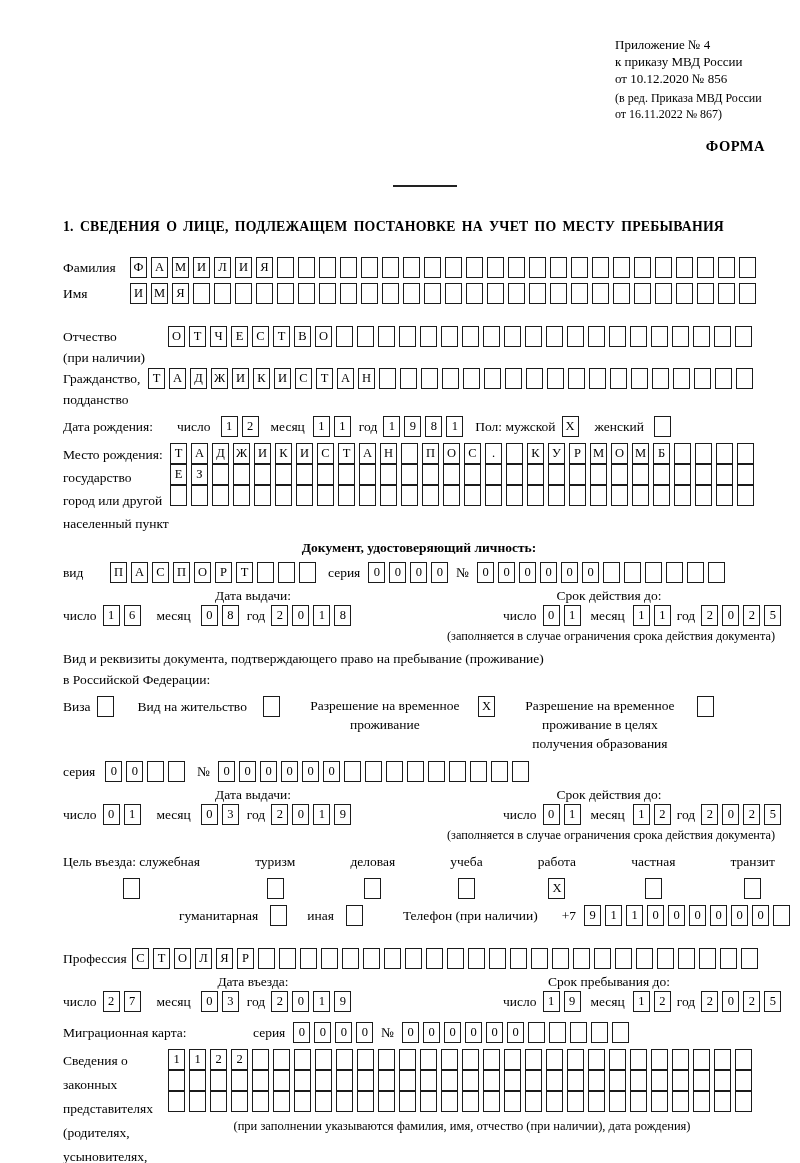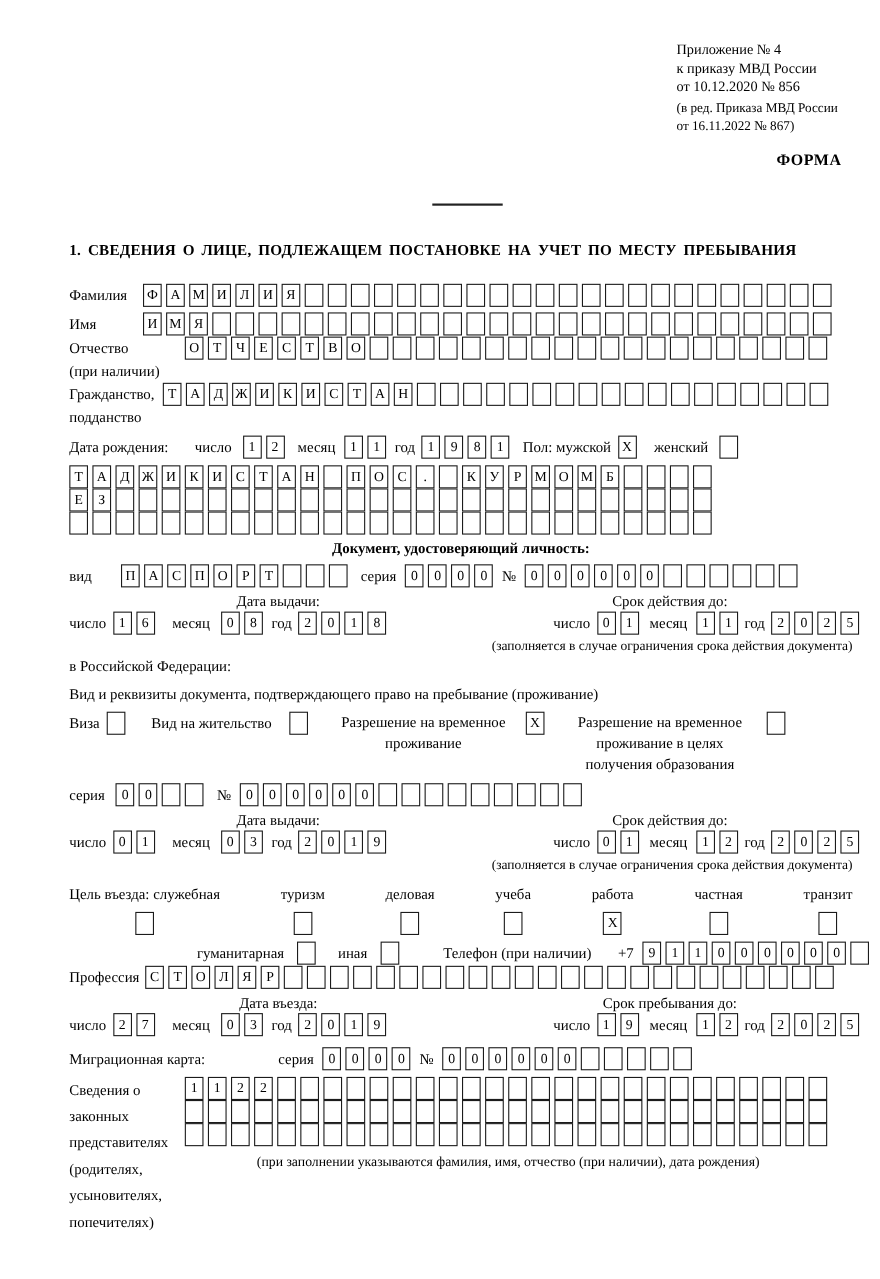--- a/index.html
+++ b/index.html
@@ -20,21 +20,21 @@
   .sec-head{margin-top:26px;font-size:13.8px;font-weight:bold;letter-spacing:.2px;word-spacing:2.5px;white-space:nowrap;}
 
   .frow{display:flex;align-items:center;flex-wrap:nowrap;}
   .fstart{align-items:flex-start;}
   .cells{display:inline-flex;gap:4px;flex:0 0 auto;}
   .cell{box-sizing:border-box;width:17px;height:21px;border:1.5px solid #1b1b1b;
         display:inline-flex;align-items:center;justify-content:center;
         font-size:12.5px;background:#fff;}
   .lblcol{display:flex;flex-direction:column;}
 
-  .mt22{margin-top:22px}.mt5{margin-top:5px}.mt7{margin-top:1px}.mt6{margin-top:6px}
+  .mt22{margin-top:22px}.mt5{margin-top:5px}.mt7{margin-top:22px}.mt6{margin-top:6px}
   .mt4{margin-top:4px}.mt2{margin-top:2px}.mt1{margin-top:1px}.mt8{margin-top:8px}
   .mt10{margin-top:10px}.mt0{margin-top:0}
   .ml6{margin-left:6px}.ml8{margin-left:8px}.ml10{margin-left:10px}.ml12{margin-left:12px}
   .ml16{margin-left:16px}.ml20{margin-left:20px}.ml24{margin-left:24px}
   .ml40{margin-left:40px}.ml95{margin-left:116px}
 
   .w67{width:67px;flex:0 0 67px;}
   .w69{width:69px;flex:0 0 69px;}
   .w85{width:85px;flex:0 0 85px;}
   .w105{width:105px;flex:0 0 105px;}
@@ -251,20 +251,26 @@
     <span class="cells ml6">
         <span class="cell">X</span>
       </span>
     <span class="lbl ml16">женский</span>
     <span class="cells ml10">
         <span class="cell"></span>
       </span>
   </div>
 
   <div class="frow fstart mt6 gap7">
+    <span class="lblcol w107 lh23">
+      <span class="lbl lh23">Место рождения:</span>
+      <span class="lbl lh23">государство</span>
+      <span class="lbl lh23">город или другой</span>
+      <span class="lbl lh23">населенный пункт</span>
+    </span>
     <span class="lblcol">
       <span class="cells cells-row">
           <span class="cell">Т</span>
           <span class="cell">А</span>
           <span class="cell">Д</span>
           <span class="cell">Ж</span>
           <span class="cell">И</span>
           <span class="cell">К</span>
           <span class="cell">И</span>
           <span class="cell">С</span>
@@ -431,22 +437,22 @@
       <span class="cells ml6">
           <span class="cell">2</span>
           <span class="cell">0</span>
           <span class="cell">2</span>
           <span class="cell">5</span>
         </span>
     </span>
   </div>
   <div class="note-r mt2">(заполняется в случае ограничения срока действия документа)</div>
 
+  <div class="lbl mt4">Вид и реквизиты документа, подтверждающего право на пребывание (проживание)</div>
   <div class="lbl">в Российской Федерации:</div>
-  <div class="lbl mt4">Вид и реквизиты документа, подтверждающего право на пребывание (проживание)</div>
 
   <div class="frow fstart mt6">
     <span class="frow">
       <span class="lbl">Виза</span>
       <span class="cells ml6">
           <span class="cell"></span>
         </span>
     </span>
     <span class="frow ml24">
       <span class="lbl">Вид на жительство</span>

